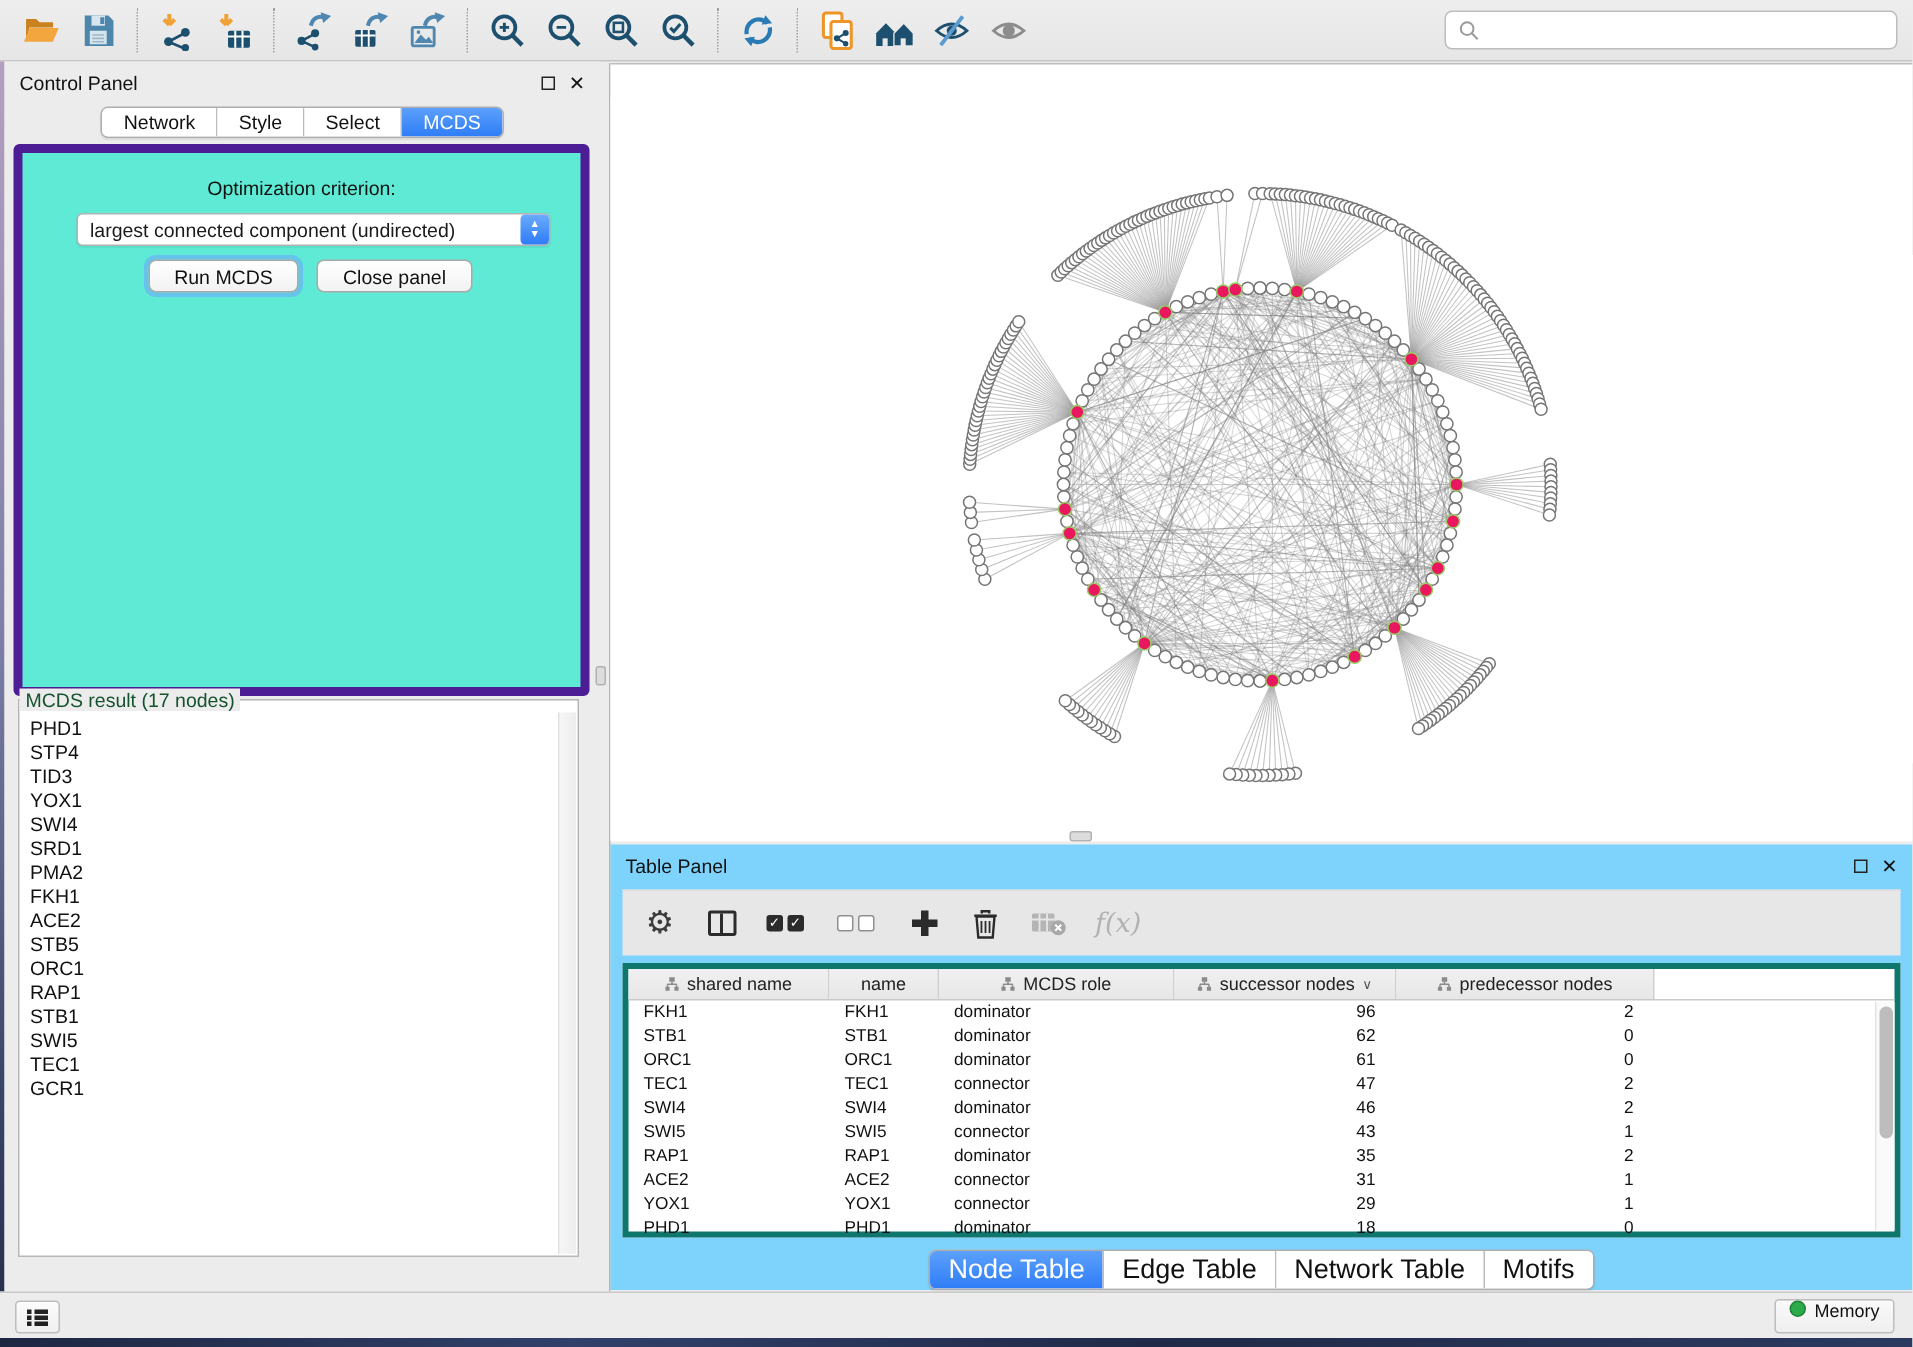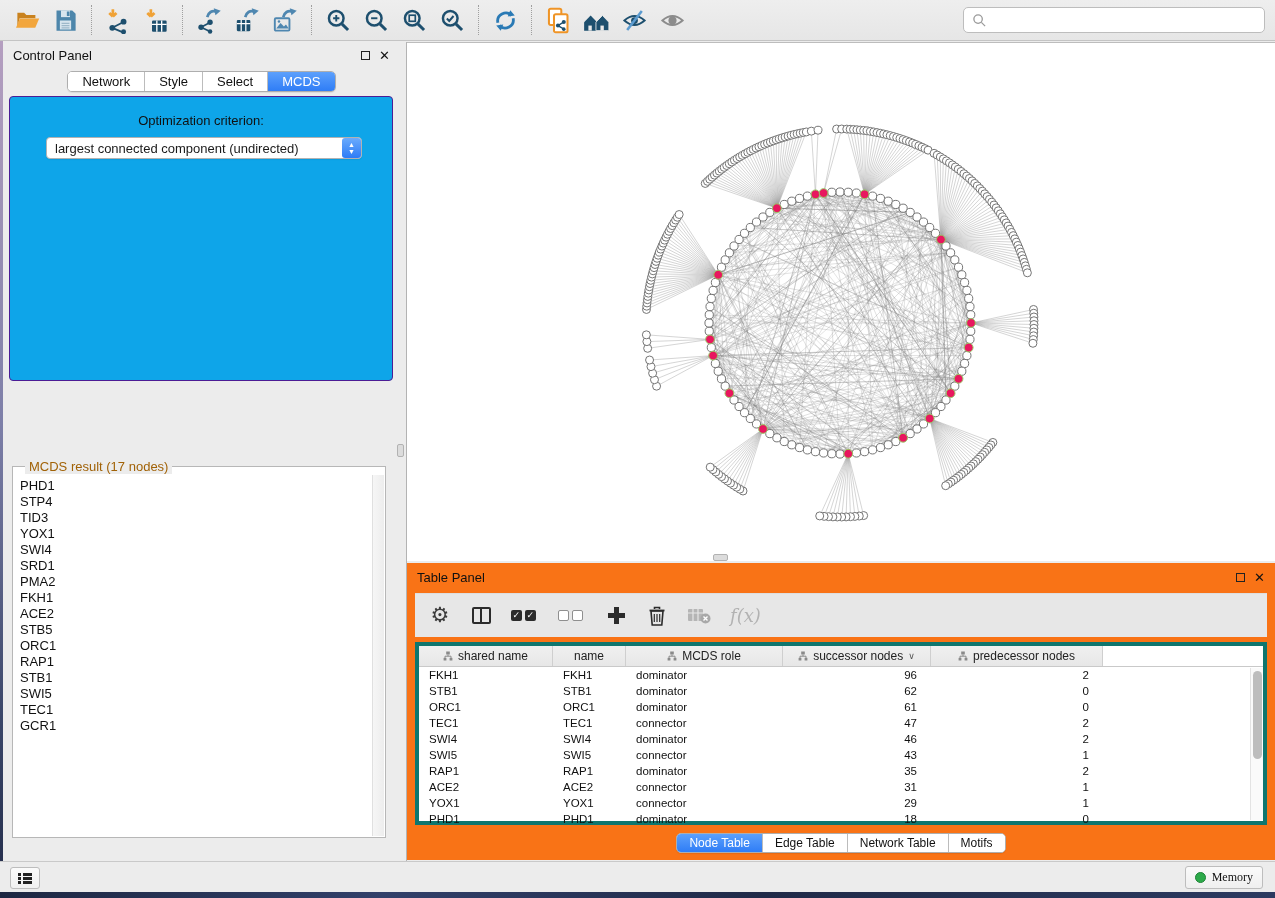--- a/index.html
+++ b/index.html
@@ -32,41 +32,41 @@
   .float-glyph { width:9px; height:9px; border:1.5px solid #222; display:inline-block; }
   .close-glyph { font-size:13px; font-weight:bold; color:#111; line-height:1; }
 
   .segmented { display:inline-flex; border:1px solid #aeaeae; border-radius:5px; overflow:hidden; background:#fff;
     box-shadow:0 1px 1px rgba(0,0,0,.08); }
   .seg { padding:2px 14px; font-size:13px; background:#fff; color:#111; border-right:1px solid #bcbcbc; white-space:nowrap; }
   .seg:last-child { border-right:none; }
   .seg.active { background:linear-gradient(#5ca0fc,#2f7df6); color:#fff; }
   .cp-tabs-row { text-align:center; margin-top:2px; position:relative; z-index:2; }
 
-  .cp-inner { position:absolute; left:6px; top:55px; width:384px; height:285px;
-    background:#0ea5e9; border:1px solid #4c1d95; border-radius:4px; }
+  .cp-inner { position:absolute; left:6px; top:55px; width:384px; height:368px;
+    background:#5eead4; border:6px solid #4c1d95; border-radius:4px; }
   .opt-label { position:absolute; top:16px; left:0; width:100%; text-align:center; font-size:13px; color:#111; }
   .select { position:absolute; left:36px; top:40px; width:316px; height:22px; background:#fff;
     border:1px solid #b2b2b2; border-radius:4px; display:flex; align-items:center;
     box-shadow:0 1px 1px rgba(0,0,0,.06); }
   .select-value { font-size:13px; padding-left:8px; flex:1; white-space:nowrap; overflow:hidden; }
   .select-stepper { width:19px; height:20px; margin-right:0px; border-radius:3px;
     background:linear-gradient(#6aabfd,#2e7cf6); display:flex; flex-direction:column;
     align-items:center; justify-content:center; gap:1px; }
   .select-stepper span { color:#fff; font-size:7px; line-height:6px; }
   .cp-buttons { position:absolute; top:71px; left:0; width:100%; height:22px; }
   .pushbtn { position:absolute; height:22px; background:linear-gradient(#ffffff,#f2f2f2);
     border:1px solid #a9a9a9; border-radius:5px; font-size:13px; font-family:inherit; color:#111;
     display:flex; align-items:center; justify-content:center; }
   .btn-run { left:84px; width:100px; box-shadow:0 0 0 3px rgba(108,168,250,.6); }
   .btn-close { left:196px; width:104px; }
 
   .mcds-fieldset { position:absolute; left:9px; top:425px; width:374px; height:372px;
     border:1px solid #b7b7b7; background:#fff; }
-  .mcds-legend { position:absolute; top:-8px; left:12px; background:#ececec; padding:0 4px; font-size:13px; color:#a16207; }
+  .mcds-legend { position:absolute; top:-8px; left:0; background:#ececec; padding:0 4px; font-size:13px; color:#14532d; }
   .mcds-list { position:absolute; left:1px; top:8px; right:13px; bottom:1px; overflow:hidden; padding:3px 0 0 6px; }
   .mcds-item { font-size:13px; line-height:16px; color:#111; }
   .mcds-vtrack { position:absolute; top:8px; right:1px; width:12px; bottom:1px;
     background:linear-gradient(90deg,#f6f6f6,#ededed); border-left:1px solid #e0e0e0; }
 
   
   .right-border { position:absolute; left:406px; top:42px; width:1px; height:819px; background:#b3b3b3; }
 
   .network-window { position:absolute; left:407px; top:42px; width:868px; height:518px;
     background:#fff; border-top:1px solid #bdbdbd; }
@@ -79,21 +79,21 @@
   .light.green { background:#33c748; border:1px solid #26a335; }
   .net-title { position:absolute; left:0; width:100%; text-align:center; font-size:13px; color:#222; }
   .net-canvas { position:absolute; left:0; top:22px; width:868px; height:496px; background:#fff; overflow:hidden; }
 
   .v-handle { position:absolute; left:397px; top:444px; width:7px; height:13px; background:#dcdcdc;
     border:1px solid #b2b2b2; border-radius:2px; z-index:3; }
   .h-handle { position:absolute; left:713px; top:554px; width:15px; height:7px; background:#dcdcdc;
     border:1px solid #b2b2b2; border-radius:2px; z-index:3; }
 
   
-  .table-panel { position:absolute; left:407px; top:563px; width:868px; height:297px; background:#f97316; }
+  .table-panel { position:absolute; left:407px; top:563px; width:868px; height:297px; background:#7dd3fc; }
   .tp-toolbar { position:absolute; left:8px; top:30px; right:8px; height:44px; background:#e7e7e7;
     border-top:1px solid #dedede; display:flex; align-items:center; gap:19px; padding-left:14px; }
   .tico { display:flex; align-items:center; justify-content:center; min-width:22px; height:24px; }
   .gear-glyph { font-size:21px; color:#3c3c3c; line-height:1; font-family:"DejaVu Sans",sans-serif; }
   .cols-glyph { width:19px; height:17px; border:2px solid #2b2b2b; border-radius:2px; position:relative; }
   .cols-glyph:before { content:""; position:absolute; left:6.5px; top:0; width:2px; height:13px; background:#2b2b2b; }
   .cbx { width:11px; height:11px; border-radius:2px; margin-right:3px; display:inline-block; position:relative; }
   .cbx.on { background:#2b2b2b; }
   .cbx.on:before { content:"\2713"; color:#fff; font-size:9px; position:absolute; left:1.5px; top:-0.5px; }
   .cbx.off { border:1.5px solid #8f8f8f; background:#fff; }
@@ -109,34 +109,34 @@
     align-items:center; justify-content:center; gap:5px; font-size:12px; color:#222; }
   .th .sortv { font-size:9px; color:#555; }
   .trow { display:flex; height:16px; align-items:center; }
   .td { font-size:11.5px; color:#111; white-space:nowrap; overflow:hidden; }
   .td.al { padding-left:10px; text-align:left; }
   .td.ar { padding-right:14px; text-align:right; }
   .tbody-vtrack { position:absolute; top:22px; right:0; width:13px; bottom:1px; background:#fafafa; border-left:1px solid #e3e3e3; }
   .tbody-thumb { position:absolute; top:3px; left:2px; width:9px; height:88px; background:#bdbdbd; border-radius:5px; }
 
   .tp-tabs-row { position:absolute; top:270px; left:0; width:100%; text-align:center; }
-  .tp-tabs-row .seg { font-size:12px; padding:2px 12px; }
+  .tp-tabs-row .seg { font-size:18px; padding:2px 12px; }
 
   
   .statusbar { position:absolute; left:0; top:861px; width:1275px; height:31px; background:#ececec;
     border-top:1px solid #c9c9c9; }
   .list-btn { position:absolute; left:10px; top:5px; width:30px; height:22px; background:linear-gradient(#fbfbfb,#f0f0f0);
     border:1px solid #bdbdbd; border-radius:3px; display:flex; align-items:center; justify-content:center; }
   .list-glyph { width:14px; height:11px; position:relative; }
   .list-glyph:before { content:""; position:absolute; left:0; top:0; width:3px; height:3px; background:#222;
     box-shadow:0 4px 0 #222, 0 8px 0 #222; }
   .list-glyph:after { content:""; position:absolute; left:5px; top:0; width:9px; height:3px; background:#222;
     box-shadow:0 4px 0 #222, 0 8px 0 #222; }
   .memory-btn { position:absolute; right:12px; top:4px; height:23px; background:linear-gradient(#fafafa,#efefef);
-    border:1px solid #bdbdbd; border-radius:3px; display:flex; align-items:center; gap:6px; padding:0 9px;font-family:Liberation Serif, serif; }
+    border:1px solid #bdbdbd; border-radius:3px; display:flex; gap:6px; padding:0 9px; }
   .memory-dot { width:11px; height:11px; border-radius:50%; background:#2daa4a; border:1px solid #1d8336; }
   .memory-label { font-size:12px; color:#111; }
 </style>
 </head>
 <body>
 
 <div class="toolbar">
   <div class="tbtn">
     <svg viewBox="0 0 24 24">
         <path d="M3 18V5h6l2 2h8v3H5z" fill="#c9821e"></path>
@@ -297,20 +297,24 @@
   </div>
 
   <div class="cp-inner">
     <div class="opt-label">Optimization criterion:</div>
     <div class="select">
       <span class="select-value">largest connected component (undirected)</span>
       <span class="select-stepper">
           <span>▲</span>
           <span>▼</span>
         </span>
+    </div>
+    <div class="cp-buttons">
+      <button class="pushbtn btn-run">Run MCDS</button>
+      <button class="pushbtn btn-close">Close panel</button>
     </div>
   </div>
 
   <div class="mcds-fieldset">
     <span class="mcds-legend">MCDS result (17 nodes)</span>
     <div class="mcds-list" id="mcds-list">
         <div class="mcds-item">PHD1</div>
         <div class="mcds-item">STP4</div>
         <div class="mcds-item">TID3</div>
         <div class="mcds-item">YOX1</div>

